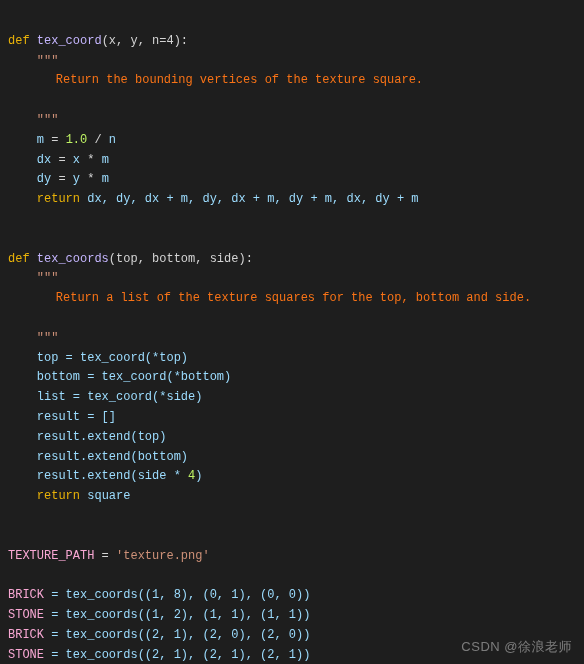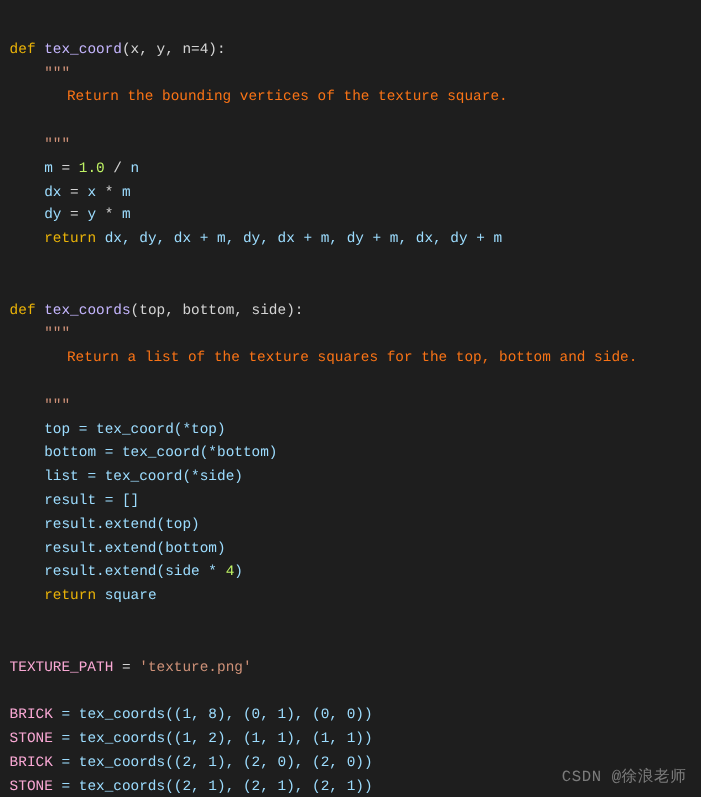--- a/index.html
+++ b/index.html
@@ -23,21 +23,21 @@
   .param { color: #9cdcfe; }      
   .num { color: #bef264; }        
   .str { color: #ce9178; text-align: right; }        
   .doc { color: #f97316; padding-left: 19px; }        
   .docq { color: #ce9178; }       
   .pun { color: #d4d4d4; }
   .const { color: #f9a8d4; }      
   .watermark {
     position: absolute;
     bottom: 8px; right: 12px;
-    font-family: Liberation Mono, monospace;
+    font-family: Liberation Sans, sans-serif;
     font-size: 13px;
     color: rgba(200,200,200,0.55);
     letter-spacing: 0.5px;
   }
 </style>
 </head>
 <body>
 
 <div class="code-area">
 <span><span class="kw">def</span> <span class="fn">tex_coord</span><span class="pun">(x, y, n=4):</span></span>

